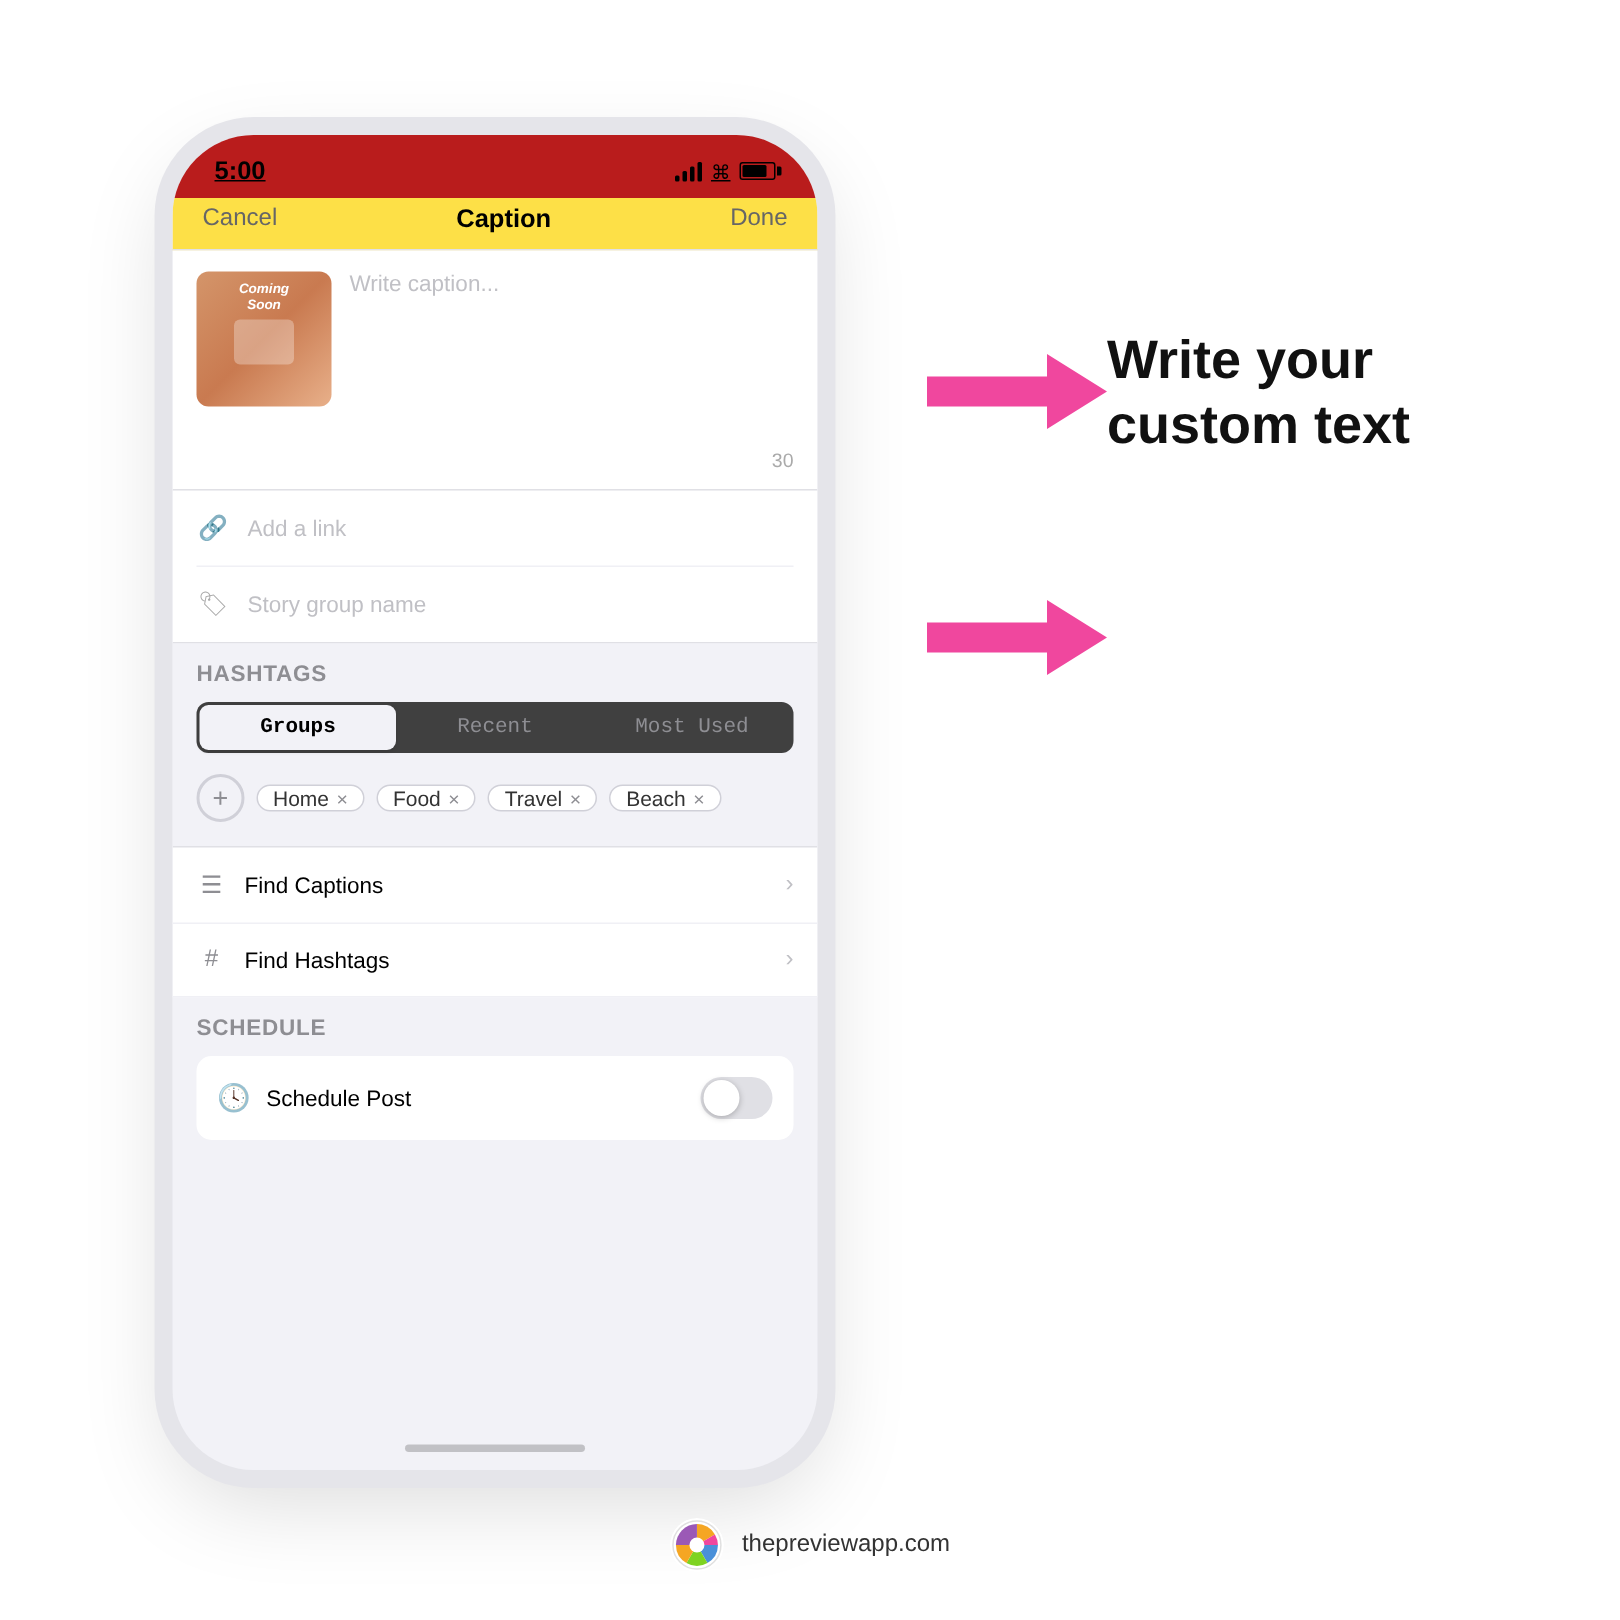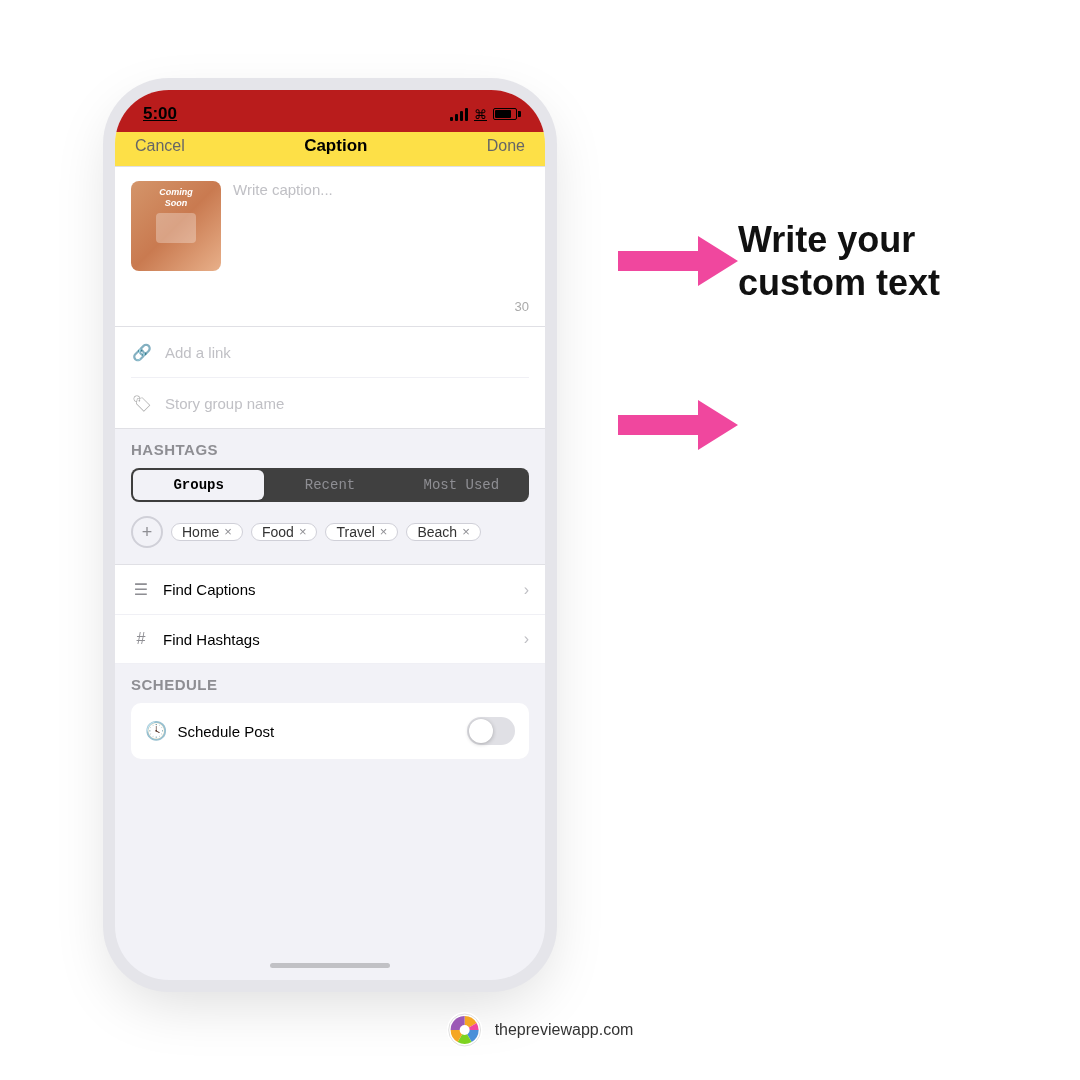--- a/index.html
+++ b/index.html
@@ -247,20 +247,21 @@
       justify-content: center;
       color: #8e8e93;
       font-size: 18px;
       flex-shrink: 0;
       cursor: pointer;
       background: transparent;
     }
 
     .hashtag-chip {
       display: flex;
+      align-items: center;
       gap: 5px;
       background: #fff;
       border: 1.5px solid #d0d0d8;
       border-radius: 20px;
       padding: 0 10px;
       font-size: 14px;
       color: #333;
     }
 
     .chip-x {

